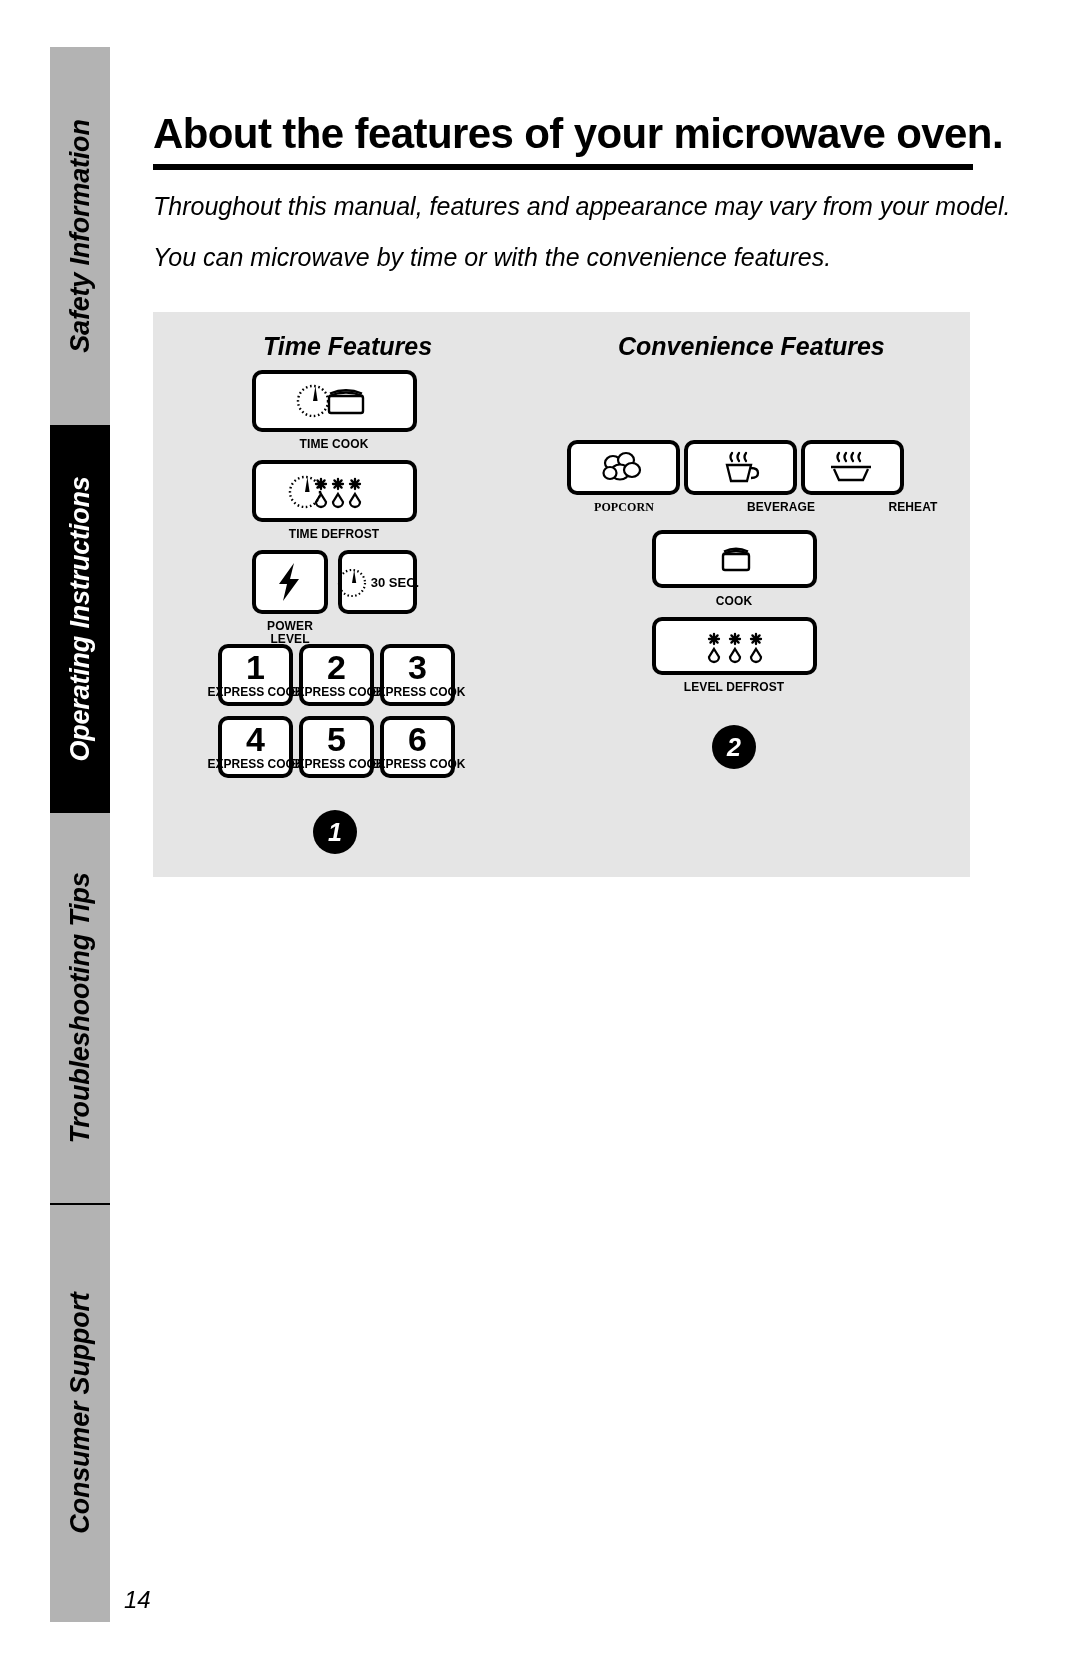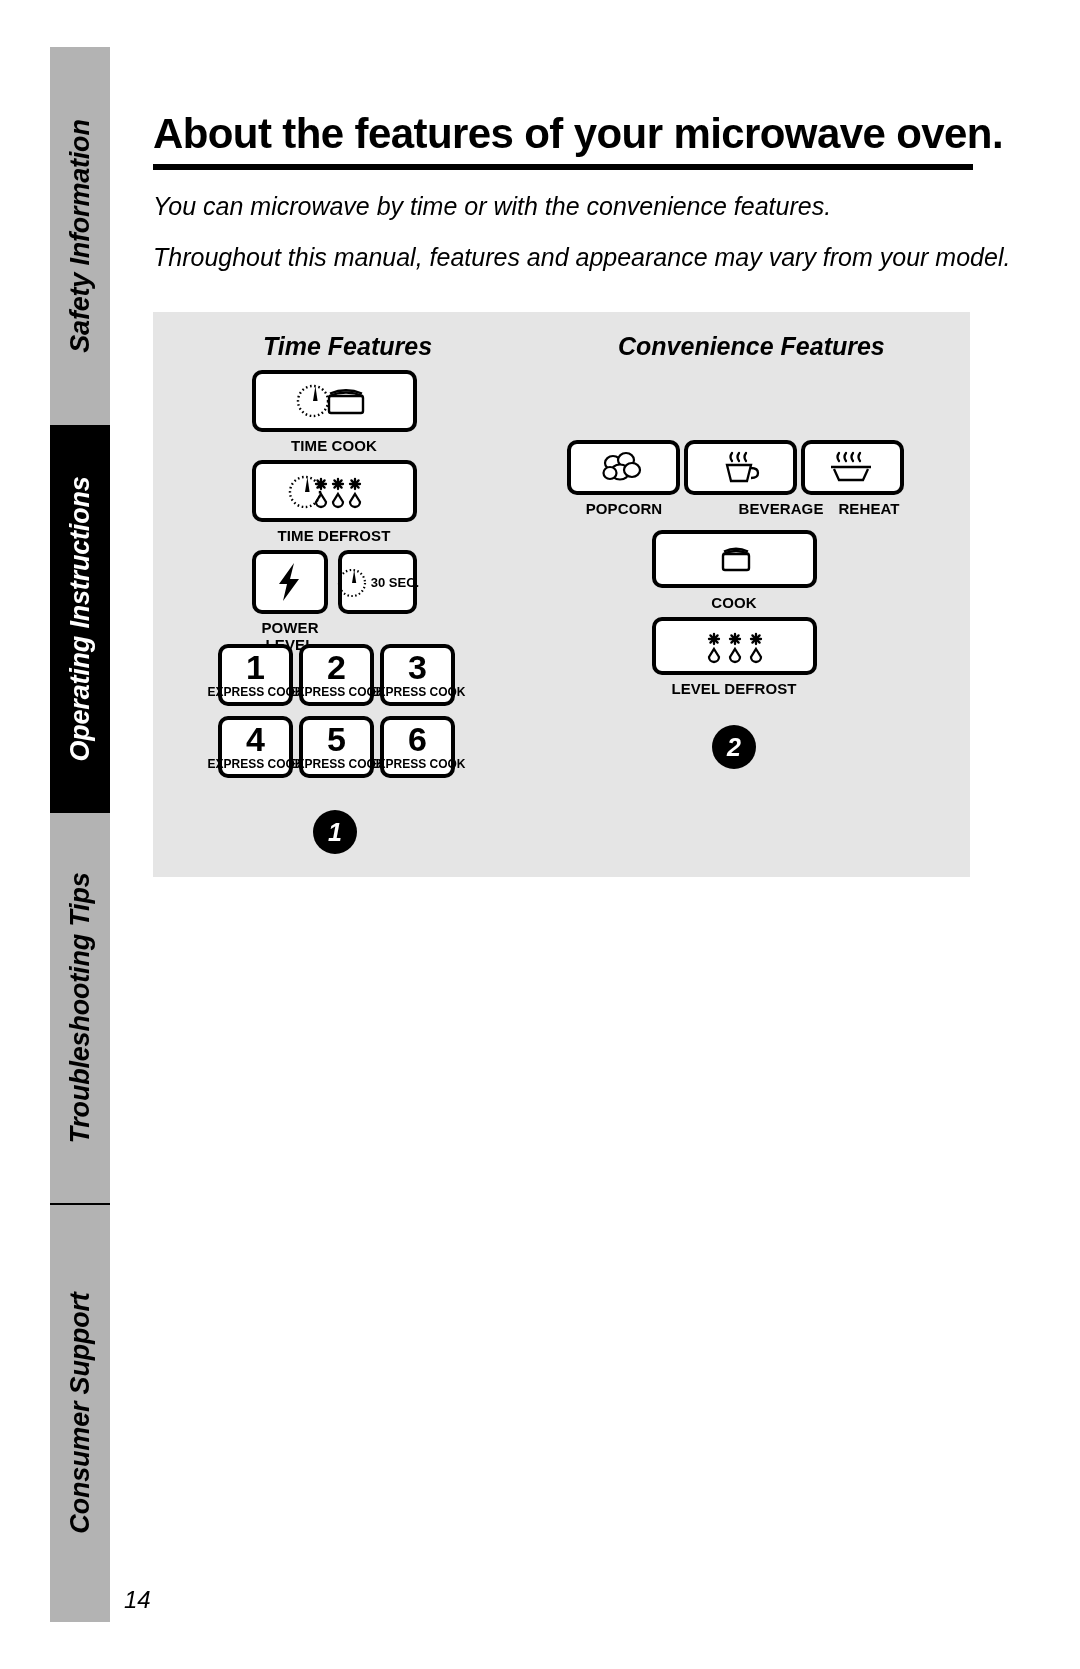--- a/index.html
+++ b/index.html
@@ -97,21 +97,21 @@
     border-radius:10px;
     box-sizing:border-box;
     display:flex;
     flex-direction:column;
     align-items:center;
     justify-content:center;
   }
   .btn-caption{
     position:absolute;
     font-weight:bold;
-    font-size:15px;
+    font-size:12px;
     font-stretch:condensed;
     letter-spacing:0.1px;
     color:#000;
     text-align:center;
     white-space:pre-line;
     line-height:1.12;
     width:200px;
   }
   .num-big{
     font-weight:bold;
@@ -160,22 +160,22 @@
   </div>
   <div class="side-seg" id="seg-consumer">
     <span class="vtext">Consumer Support</span>
   </div>
   <div id="seg-divider"></div>
 </div>
 
 <div id="main">
   <h1 id="page-title">About the features of your microwave oven.</h1>
   <div id="title-rule"></div>
+  <p class="intro-line">Throughout this manual, features and appearance may vary from your model.</p>
   <p class="intro-line">You can microwave by time or with the convenience features.</p>
-  <p class="intro-line">Throughout this manual, features and appearance may vary from your model.</p>
 </div>
 
 <div id="panel">
 
   <div class="col-title" id="title-time">Time Features</div>
   <div class="col-title" id="title-conv">Convenience Features</div>
 
   <div class="btn" style="left:99px;top:58px;width:165px;height:62px;">
     <span>
       <svg width="100" height="40" viewBox="0 0 100 40">
@@ -285,21 +285,21 @@
         <g fill="#fff" stroke="#000" stroke-width="2.2">
           <ellipse cx="15" cy="12" rx="8" ry="7"></ellipse>
           <ellipse cx="28" cy="9" rx="8" ry="7"></ellipse>
           <ellipse cx="22" cy="21" rx="9" ry="7.5"></ellipse>
           <ellipse cx="34" cy="19" rx="8" ry="7"></ellipse>
           <ellipse cx="12" cy="22" rx="6.5" ry="6"></ellipse>
         </g>
       </svg>
     </span>
   </div>
-  <div class="btn-caption" style="left:371px;top:189px;">POPCORN</div>
+  <div class="btn-caption" style="left:371px;top:189px;font-family:Liberation Serif, serif;">POPCORN</div>
 
   <div class="btn" style="left:531px;top:128px;width:113px;height:55px;">
     <span>
       <svg width="52" height="36" viewBox="0 0 52 36">
         <g fill="none" stroke="#000" stroke-width="2.3" stroke-linecap="round">
           <path d="M17 11 q-3 -4 0 -8"></path>
           <path d="M24 11 q-3 -4 0 -8"></path>
           <path d="M31 11 q-3 -4 0 -8"></path>
         </g>
         <g fill="none" stroke="#000" stroke-width="2.3">
@@ -320,21 +320,21 @@
           <path d="M30 11 q-3 -4 0 -8"></path>
           <path d="M37 11 q-3 -4 0 -8"></path>
         </g>
         <g fill="none" stroke="#000" stroke-width="2.3">
           <line x1="8" y1="17" x2="48" y2="17"></line>
           <path d="M11 19 L16 30 L40 30 L45 19"></path>
         </g>
       </svg>
     </span>
   </div>
-  <div class="btn-caption" style="left:588px;top:189px;padding-left:28px;">REHEAT</div>
+  <div class="btn-caption" style="left:632px;top:189px;padding-left:28px;">REHEAT</div>
 
   <div class="btn" style="left:499px;top:218px;width:165px;height:58px;">
     <span>
       <svg width="44" height="34" viewBox="0 0 44 34">
         <g fill="none" stroke="#000" stroke-width="2.4">
           <rect x="10" y="12" width="26" height="16" rx="2"></rect>
           <path d="M10 12 q13 -6 26 0"></path>
           <path d="M11 9.5 q12 -5.5 24 0"></path>
         </g>
       </svg>

